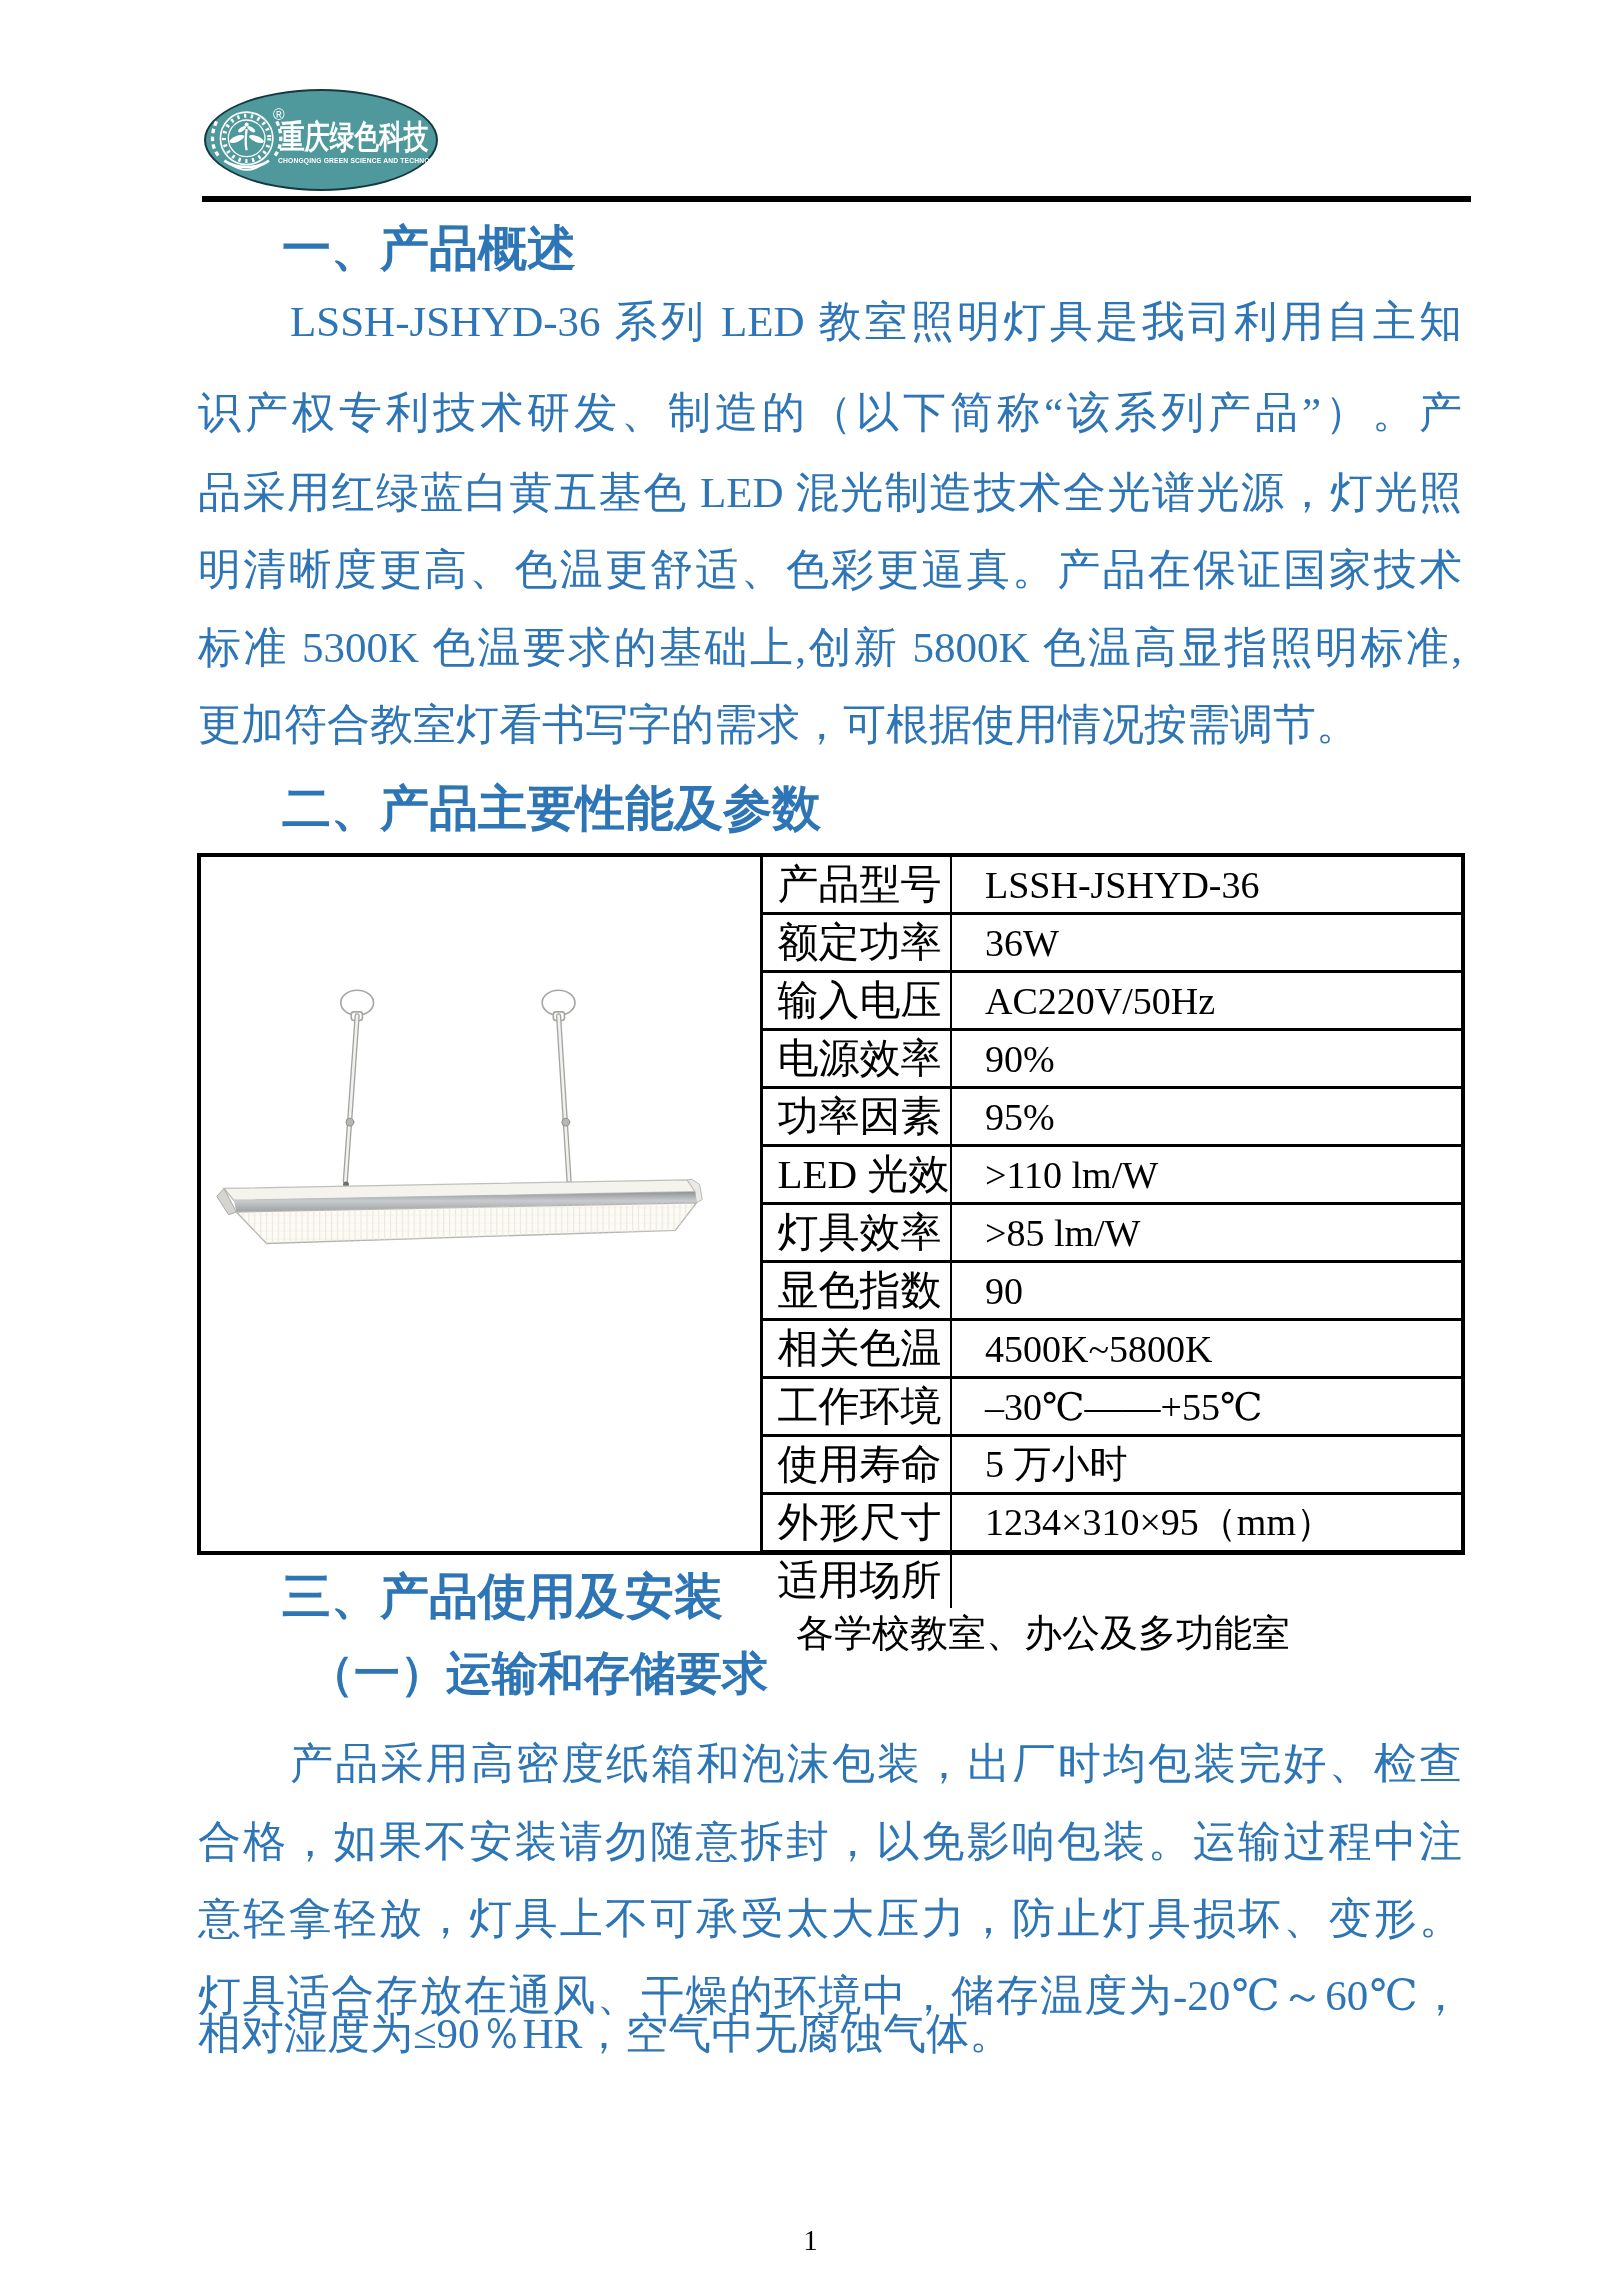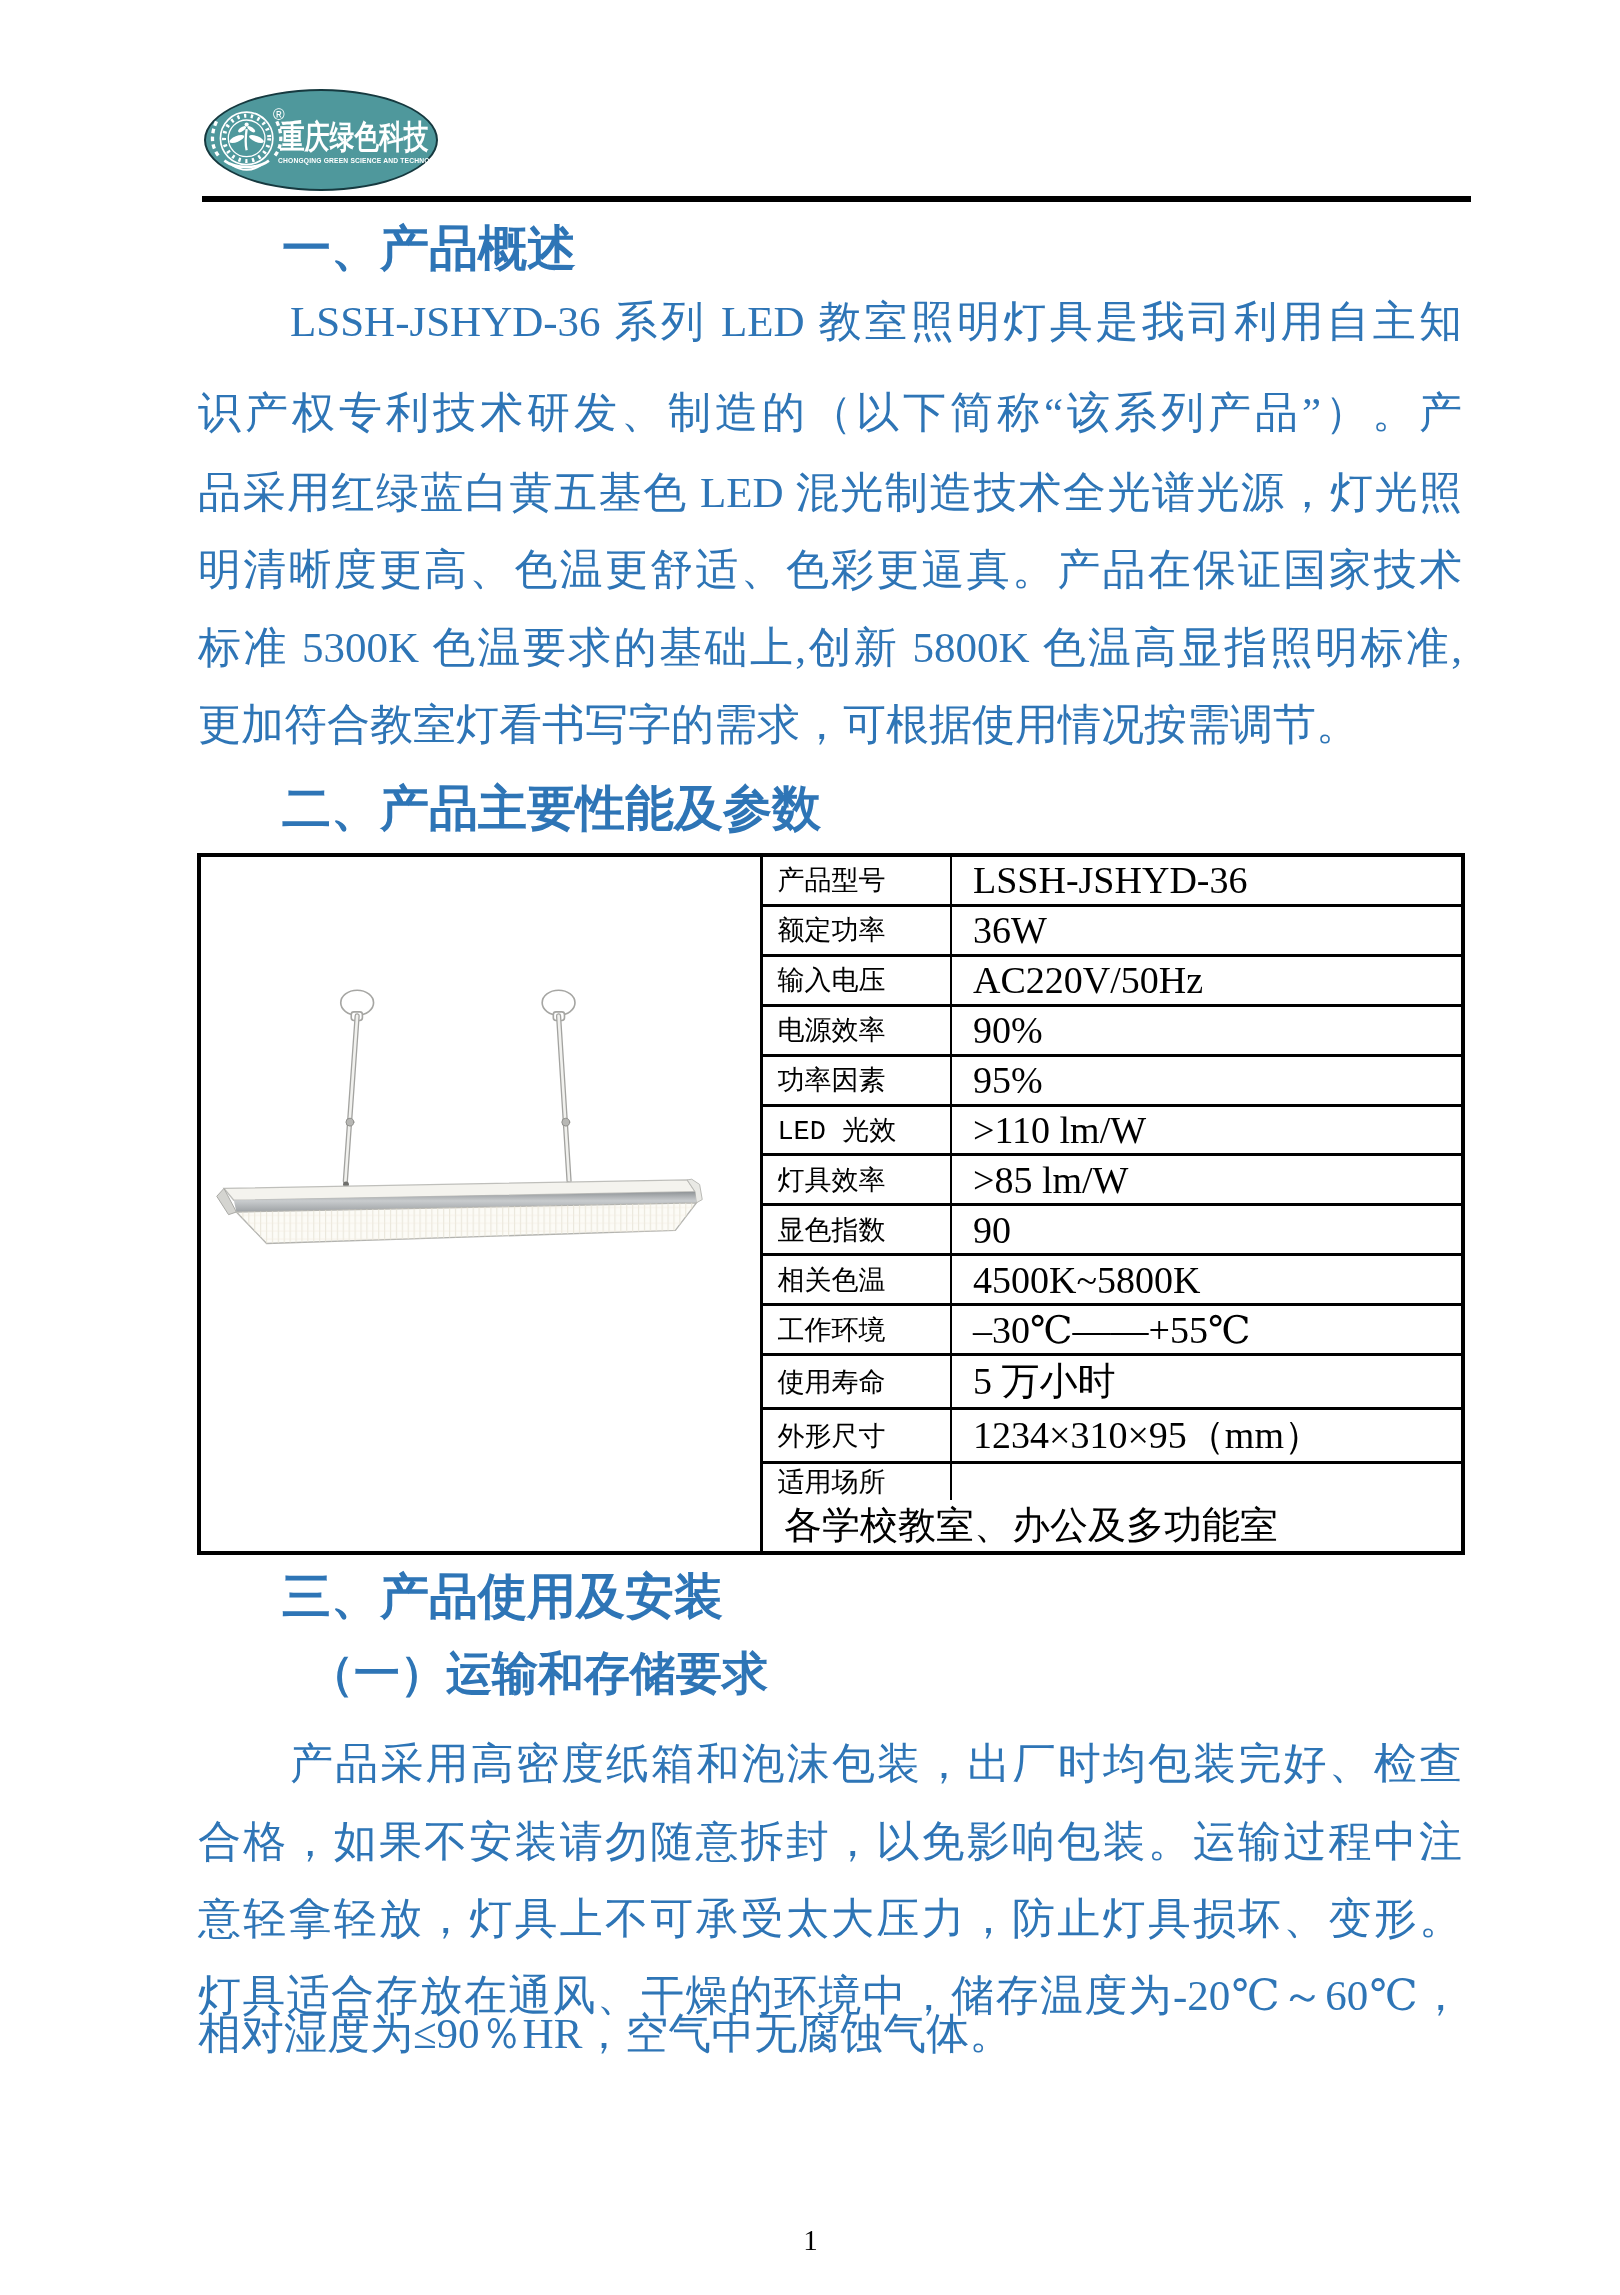--- a/index.html
+++ b/index.html
@@ -37,22 +37,22 @@
   .ind{text-indent:92px;}
 
   
   .spec{position:absolute;left:197px;top:853px;width:1268px;height:702px;
         border:4.6px solid #000;box-sizing:border-box;display:flex;background:#fff;}
   .spec-img-cell{width:559px;min-width:559px;border-right:3.9px solid #000;box-sizing:content-box;position:relative;}
   .spec-rows{flex:1;display:flex;flex-direction:column;}
   .spec-row{flex:1;display:flex;border-bottom:3.3px solid #000;box-sizing:border-box;}
   .spec-row:last-child{border-bottom:none;flex-direction:column;}
   .spec-label{width:189px;min-width:189px;border-right:2.6px solid #000;box-sizing:border-box;
-              display:flex;align-items:center;padding-left:14.4px;font-size:27px;color:#000;white-space:nowrap;font-family:Liberation Mono, monospace;}
-  .spec-value{flex:1;display:flex;align-items:center;padding-left:21px;font-size:38px;color:#000;white-space:nowrap;overflow:hidden;}
+              display:flex;align-items:center;padding-left:14.4px;font-size:41px;color:#000;white-space:nowrap;}
+  .spec-value{flex:1;display:flex;align-items:center;padding-left:33px;font-size:38px;color:#000;white-space:nowrap;overflow:hidden;}
 
   
   .pageno{position:absolute;left:0;top:2224px;width:100%;text-align:center;
           font-size:29px;color:#000;}
 </style>
 </head>
 <body>
 
 <div class="page">
 

